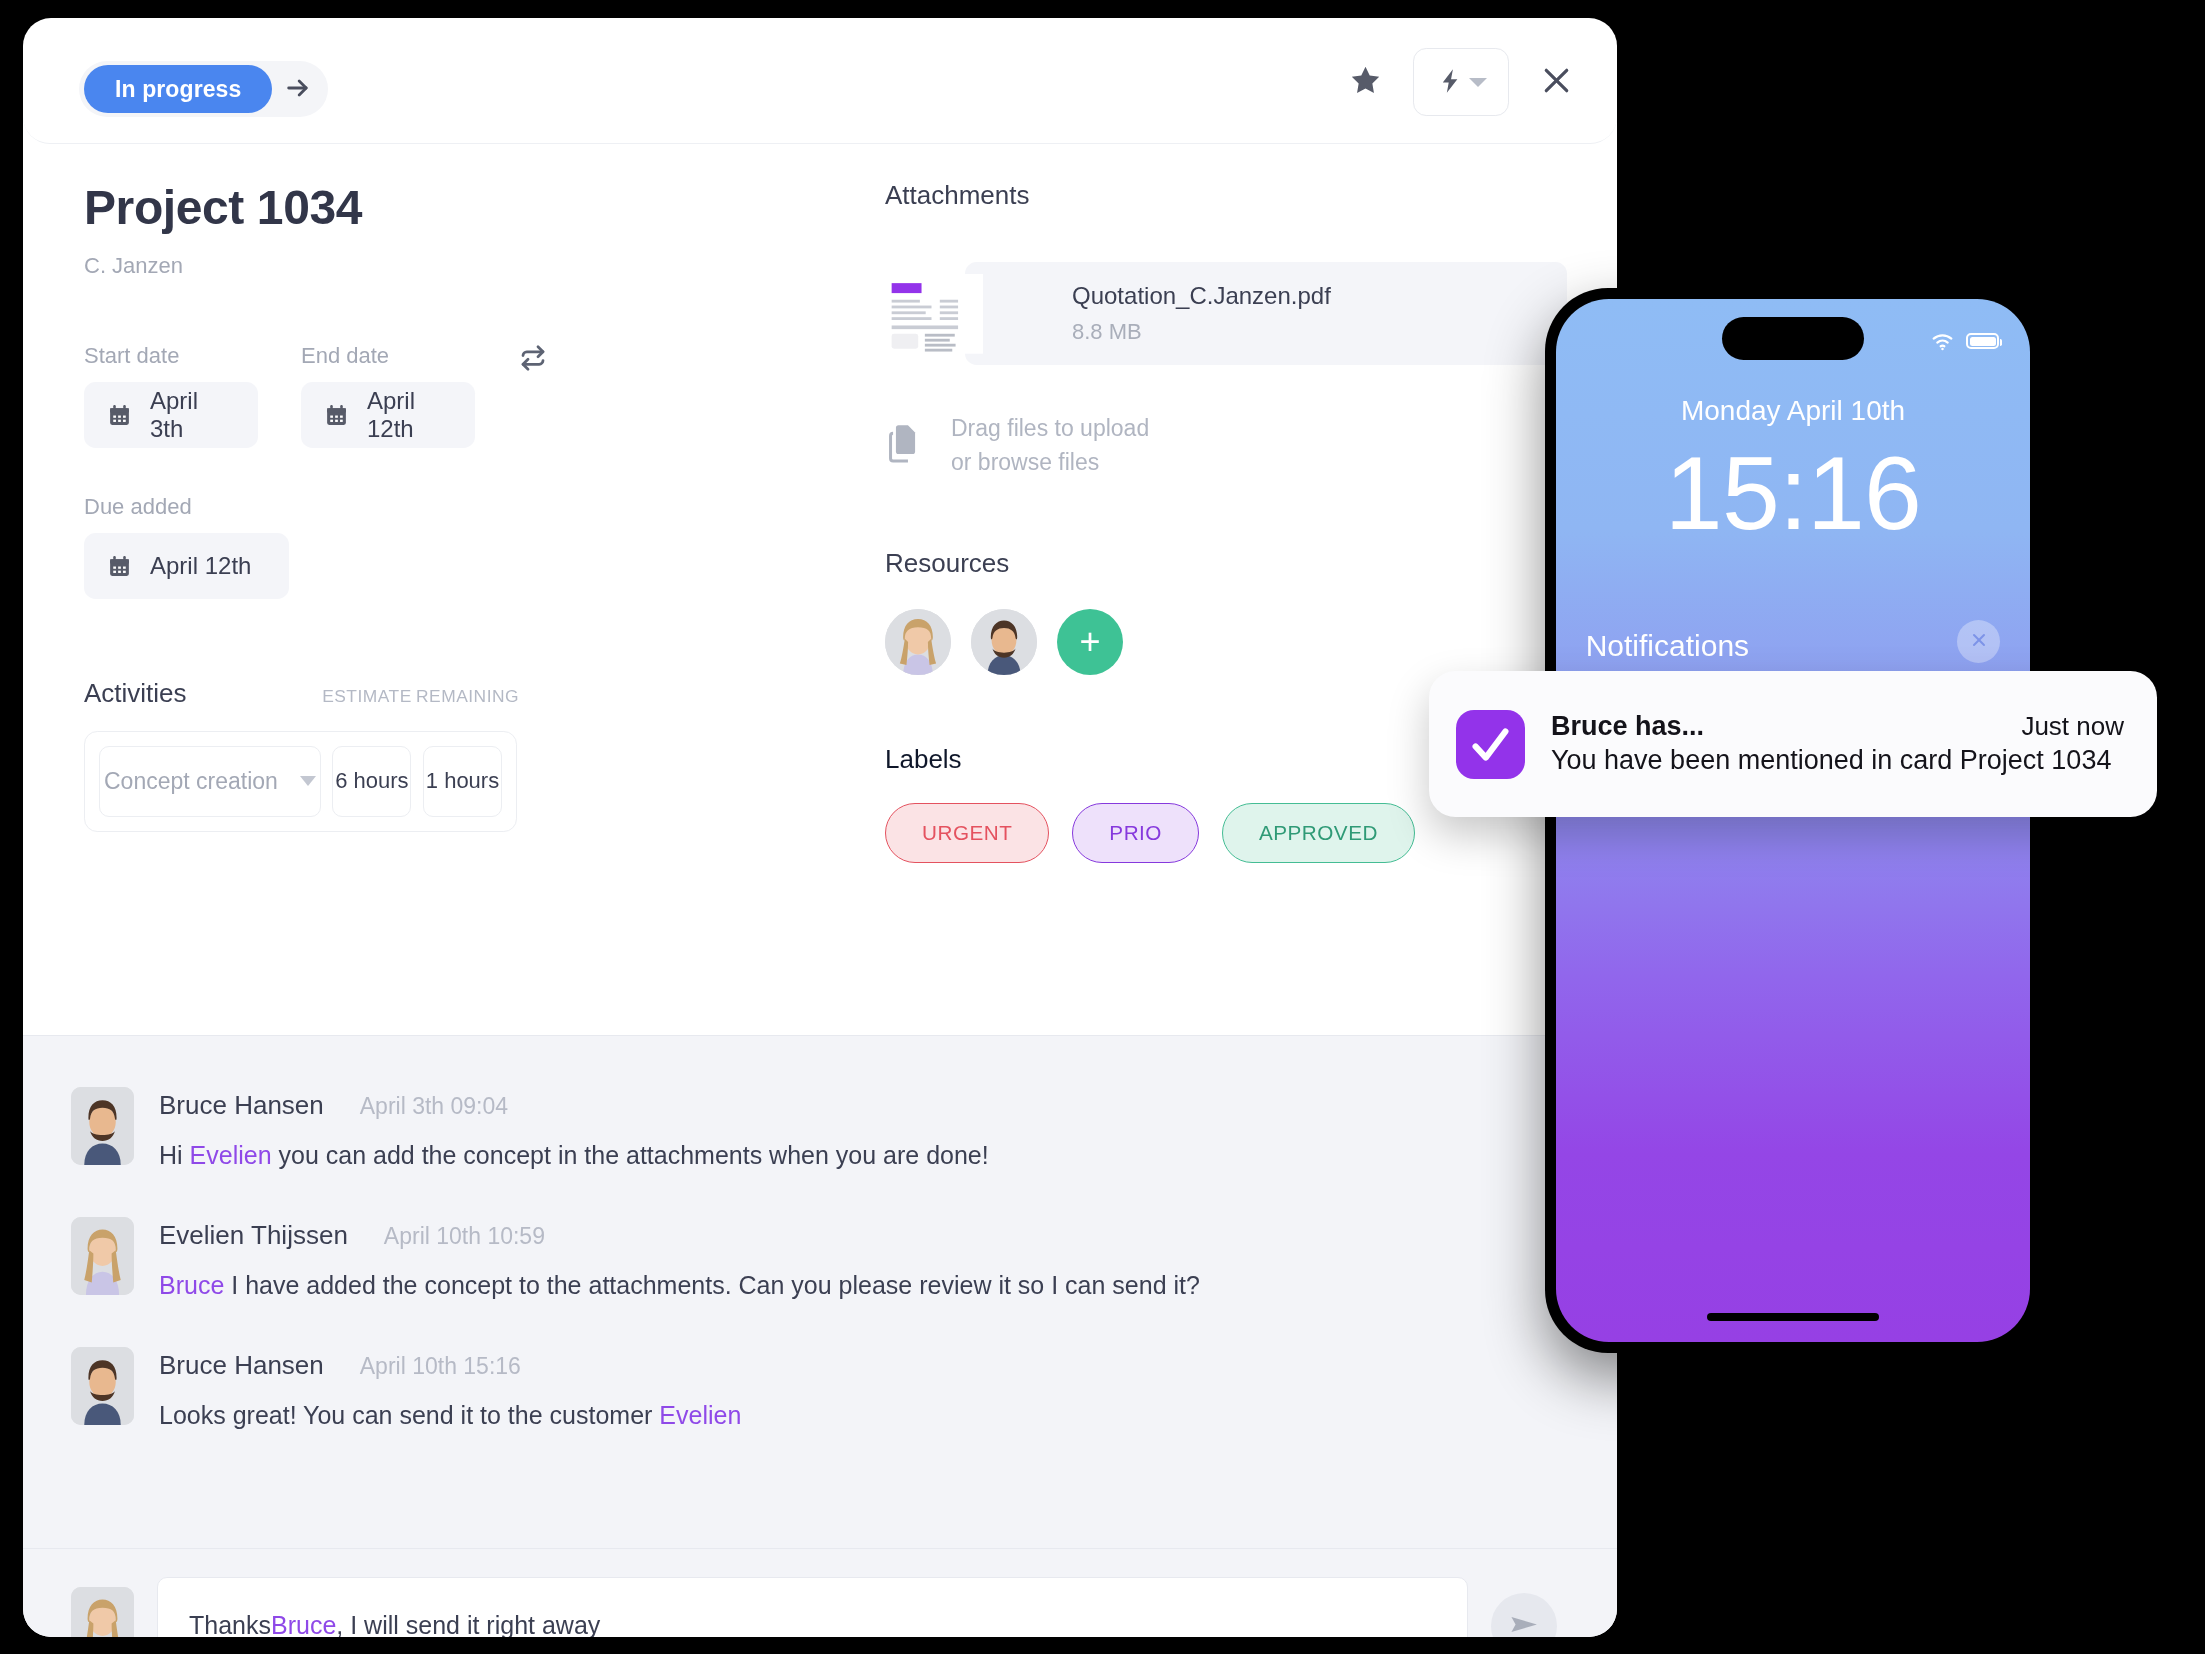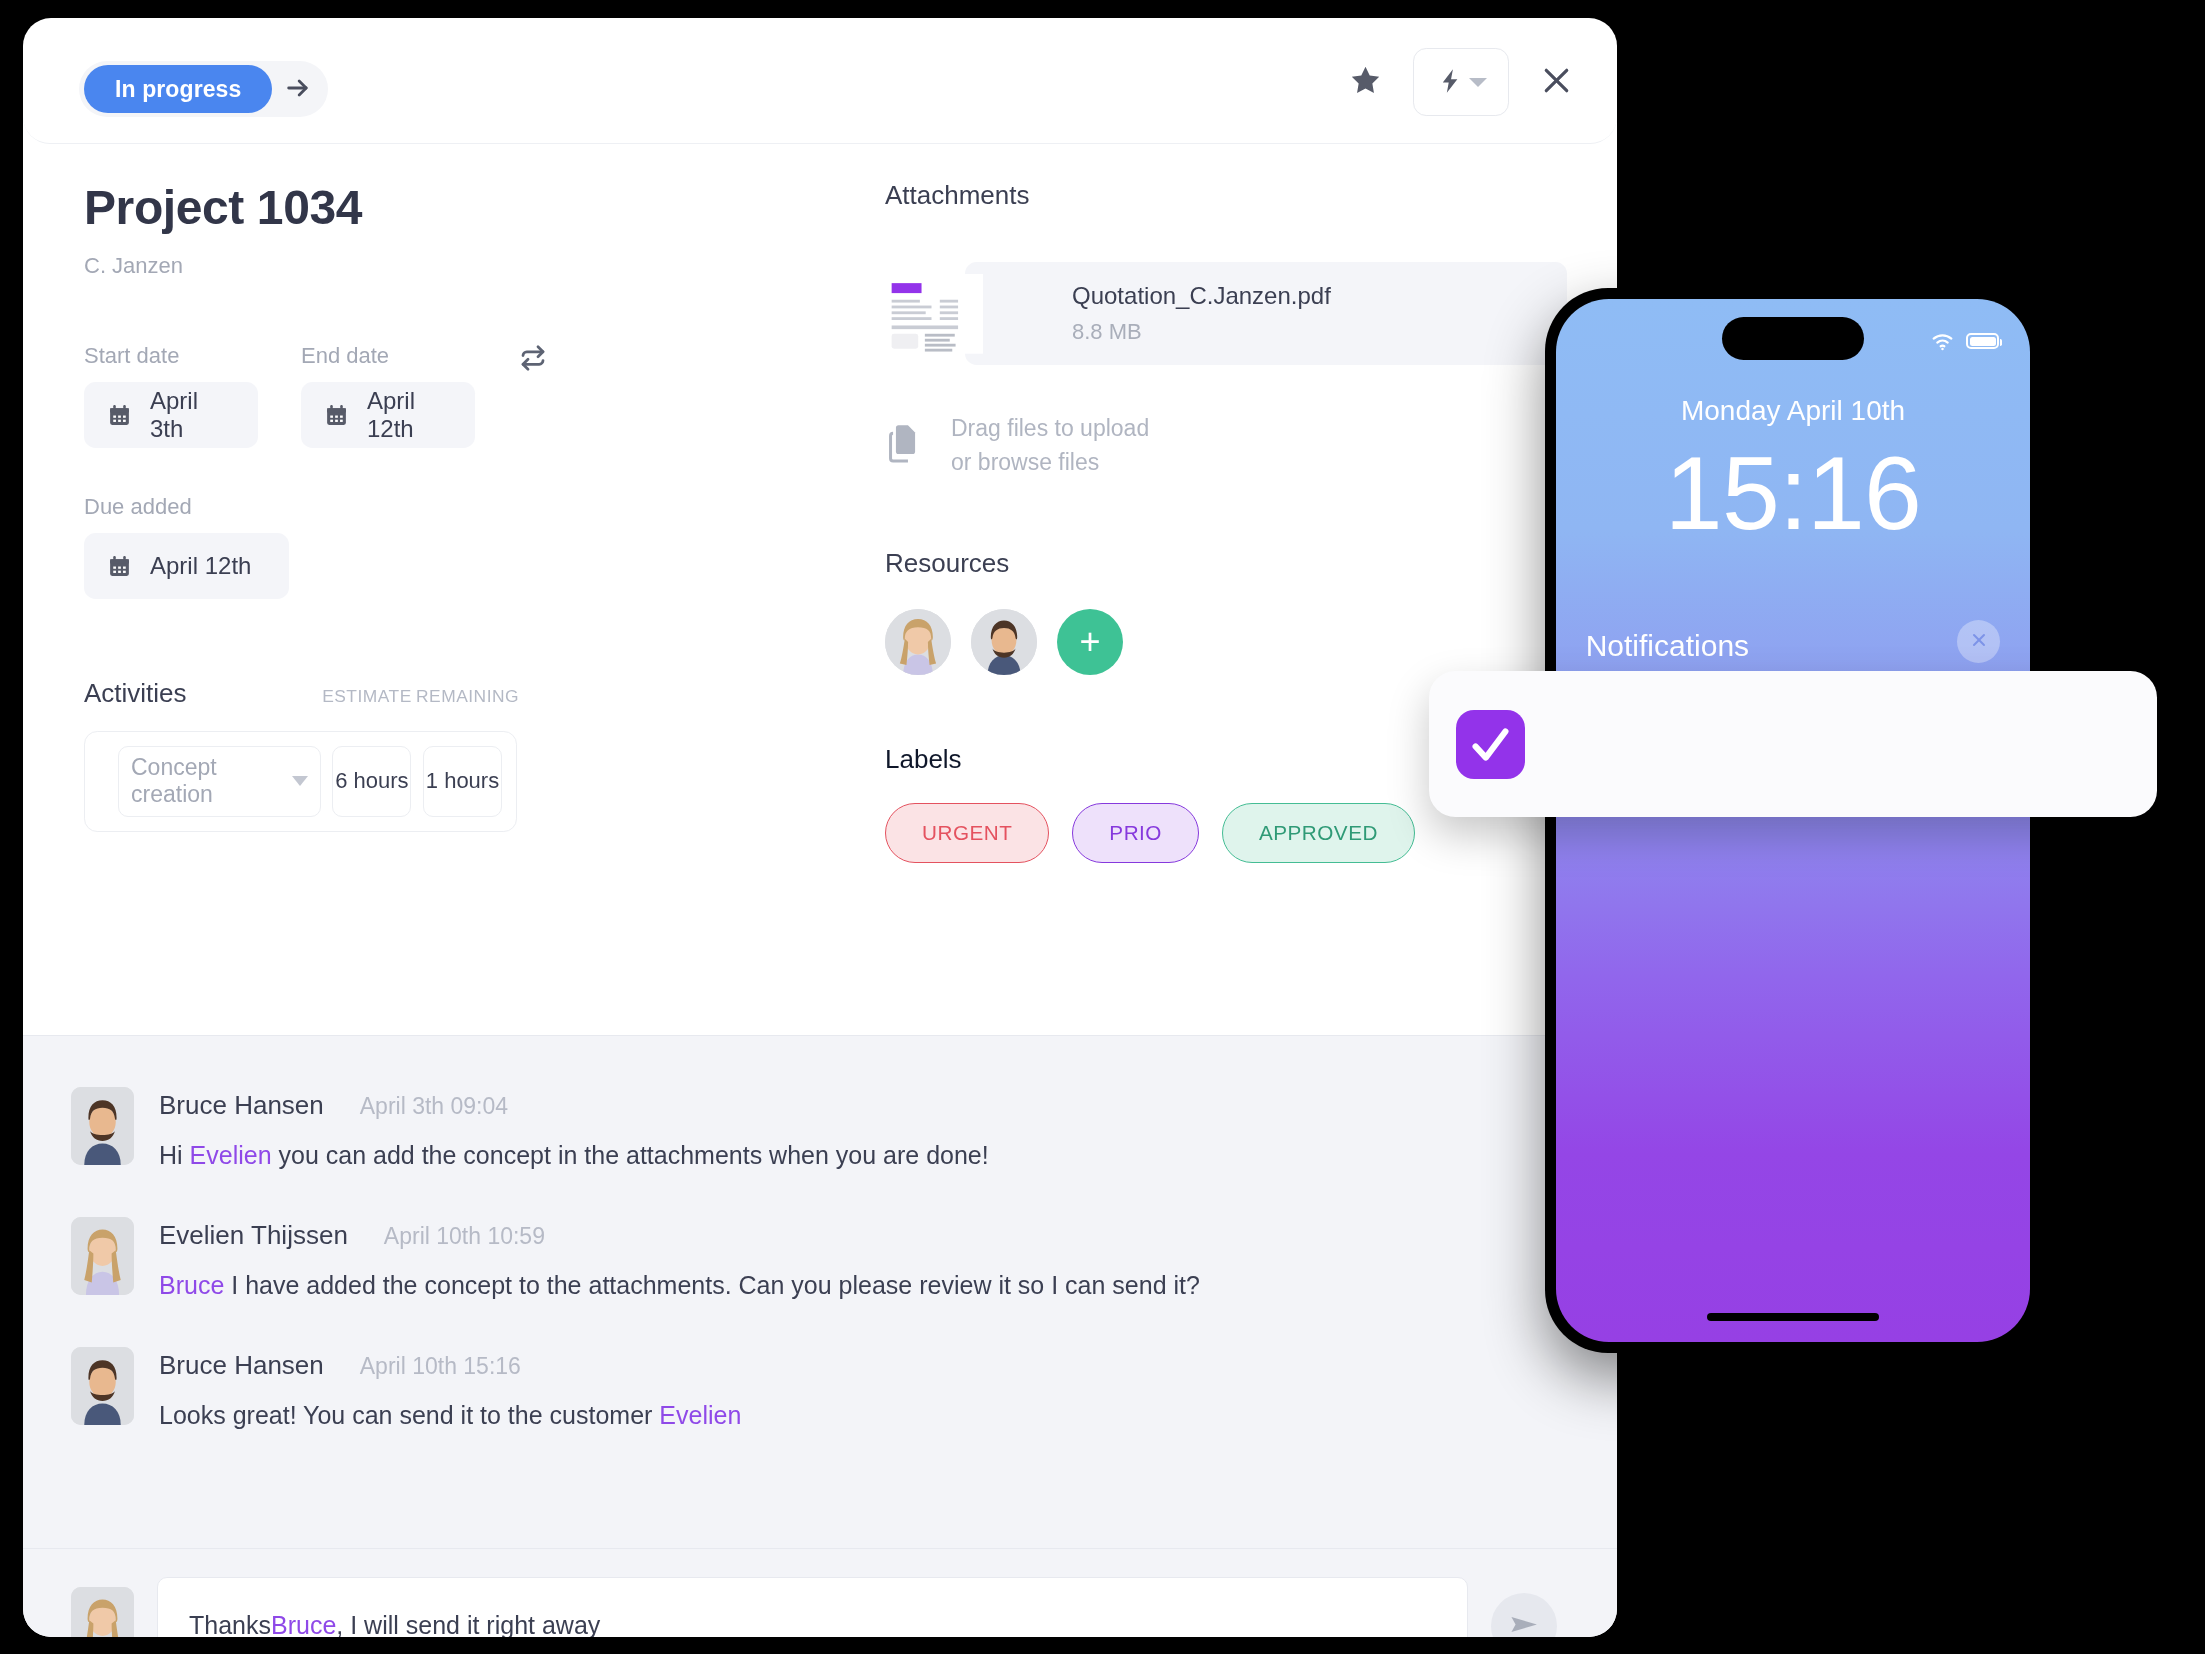--- a/index.html
+++ b/index.html
@@ -96,22 +96,22 @@
   .col-head { font-size: 17.4px; letter-spacing: 0.5px; color: #b4b9c5; }
   .col-head.est { width: 98px; text-align: center; }
   .col-head.rem { width: 98px; text-align: center; }
 
   .activity-card {
     margin-top: 21.5px; width: 433px; border: 0.8px solid #eceef2; border-radius: 13.2px;
     padding: 14px; display: flex; gap: 11.6px; align-items: center;
   }
   .act-select {
     flex: 1; height: 71px; border: 0.8px solid #eceef2; border-radius: 10px;
-    display: flex; align-items: center; padding: 0 12px; cursor: pointer;
-    font-size: 23px; color: #a3a8b5; margin-left: 19px;
+    display: flex; align-items: center; padding: 0 4px; cursor: pointer;
+    font-size: 23px; color: #a3a8b5;
   }
   .act-select .lbl { flex: 1; }
   .sel-caret { width: 0; height: 0; border-left: 8.3px solid transparent; border-right: 8.3px solid transparent; border-top: 10px solid #c3c7d1; }
   .act-num {
     width: 79px; height: 71px; border: 0.8px solid #eceef2; border-radius: 10px;
     display: flex; align-items: center; justify-content: center;
     font-size: 22px; color: #3b3f52; cursor: pointer;
   }
 
   
@@ -594,16 +594,23 @@
       <div class="home-ind"></div>
     </div>
   </div>
 
   <div class="toast">
     <div class="toast-ico">
       <svg viewBox="0 0 24 24" fill="none" stroke="#fff" stroke-width="3.2" stroke-linecap="round" stroke-linejoin="round">
           <polyline points="4,13 9.5,19 20,5"></polyline>
         </svg>
     </div>
+    <div class="toast-body">
+      <div class="toast-row1">
+        <span class="toast-app">Bruce has...</span>
+        <span class="toast-when">Just now</span>
+      </div>
+      <div class="toast-msg">You have been mentioned in card Project 1034</div>
+    </div>
   </div>
 
 </div>
 
 
 </body></html>

